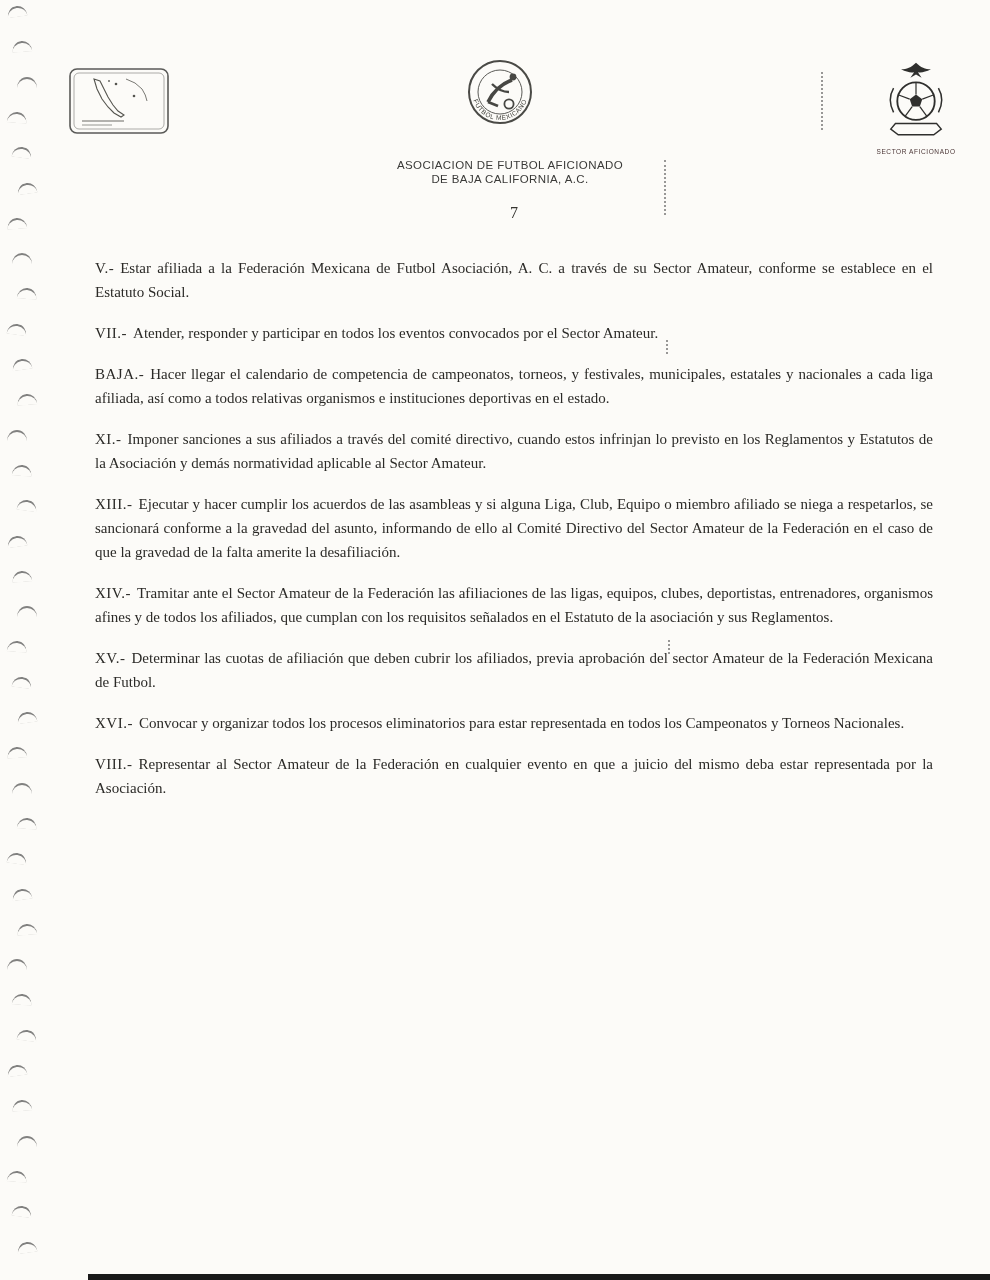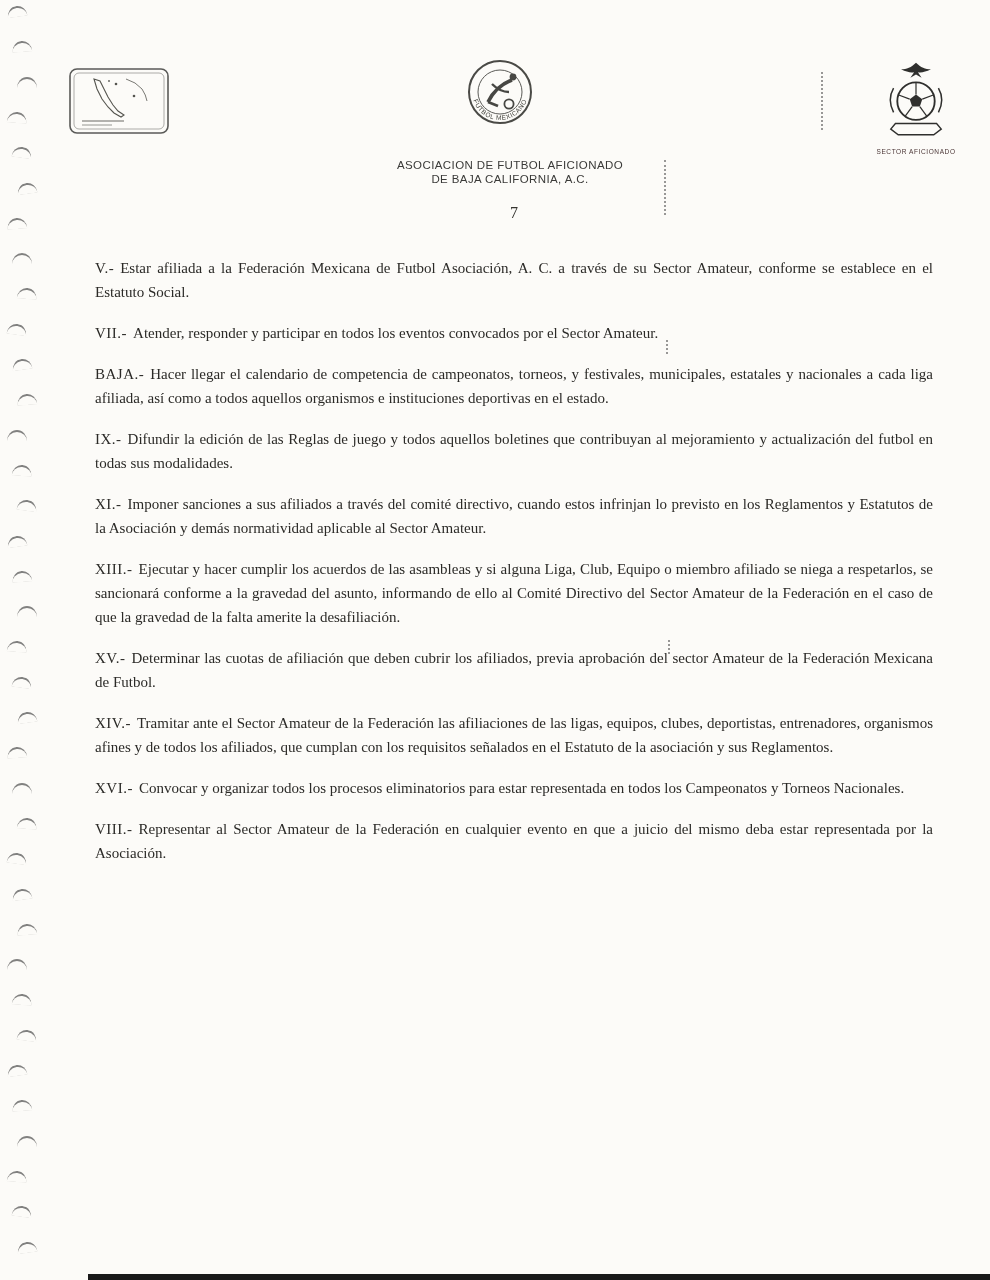--- a/index.html
+++ b/index.html
@@ -184,25 +184,24 @@
       <div class="crest-caption">SECTOR AFICIONADO</div>
     </div>
 
   </header>
 
   <main class="column">
     <div class="page-number">7</div>
 
     <p class="para"><span class="numeral">V.-</span><span>Estar afiliada a la Federación Mexicana de Futbol Asociación, A. C. a través de su Sector Amateur, conforme se establece en el Estatuto Social.</span></p>
     <p class="para"><span class="numeral">VII.-</span><span>Atender, responder y participar en todos los eventos convocados por el Sector Amateur.</span></p>
-    <p class="para"><span class="numeral">BAJA.-</span><span>Hacer llegar el calendario de competencia de campeonatos, torneos, y festivales, municipales, estatales y nacionales a cada liga afiliada, así como a todos aquellos organismos e instituciones deportivas en el estado.</span></p>
-    <p class="para"><span class="numeral">IX.-</span><span>Difundir la edición de las Reglas de juego y todos aquellos boletines que contribuyan al mejoramiento y actualización del futbol en todas sus modalidades.</span></p>
+    <p class="para"><span class="numeral">BAJA.-</span><span>Hacer llegar el calendario de competencia de campeonatos, torneos, y festivales, municipales, estatales y nacionales a cada liga afiliada, así como a todos relativas organismos e instituciones deportivas en el estado.</span></p>
     <p class="para"><span class="numeral">XI.-</span><span>Imponer sanciones a sus afiliados a través del comité directivo, cuando estos infrinjan lo previsto en los Reglamentos y Estatutos de la Asociación y demás normatividad aplicable al Sector Amateur.</span></p>
     <p class="para"><span class="numeral">XIII.-</span><span>Ejecutar y hacer cumplir los acuerdos de las asambleas y si alguna Liga, Club, Equipo o miembro afiliado se niega a respetarlos, se sancionará conforme a la gravedad del asunto, informando de ello al Comité Directivo del Sector Amateur de la Federación en el caso de que la gravedad de la falta amerite la desafiliación.</span></p>
+    <p class="para"><span class="numeral">XIV.-</span><span>Tramitar ante el Sector Amateur de la Federación las afiliaciones de las ligas, equipos, clubes, deportistas, entrenadores, organismos afines y de todos los afiliados, que cumplan con los requisitos señalados en el Estatuto de la asociación y sus Reglamentos.</span></p>
     <p class="para"><span class="numeral">XV.-</span><span>Determinar las cuotas de afiliación que deben cubrir los afiliados, previa aprobación del sector Amateur de la Federación Mexicana de Futbol.</span></p>
-    <p class="para"><span class="numeral">XIV.-</span><span>Tramitar ante el Sector Amateur de la Federación las afiliaciones de las ligas, equipos, clubes, deportistas, entrenadores, organismos afines y de todos los afiliados, que cumplan con los requisitos señalados en el Estatuto de la asociación y sus Reglamentos.</span></p>
     <p class="para"><span class="numeral">XVI.-</span><span>Convocar y organizar todos los procesos eliminatorios para estar representada en todos los Campeonatos y Torneos Nacionales.</span></p>
     <p class="para"><span class="numeral">VIII.-</span><span>Representar al Sector Amateur de la Federación en cualquier evento en que a juicio del mismo deba estar representada por la Asociación.</span></p>
   </main>
 
   <div class="bottom-edge"></div>
 
 </div>
 
 </body></html>

